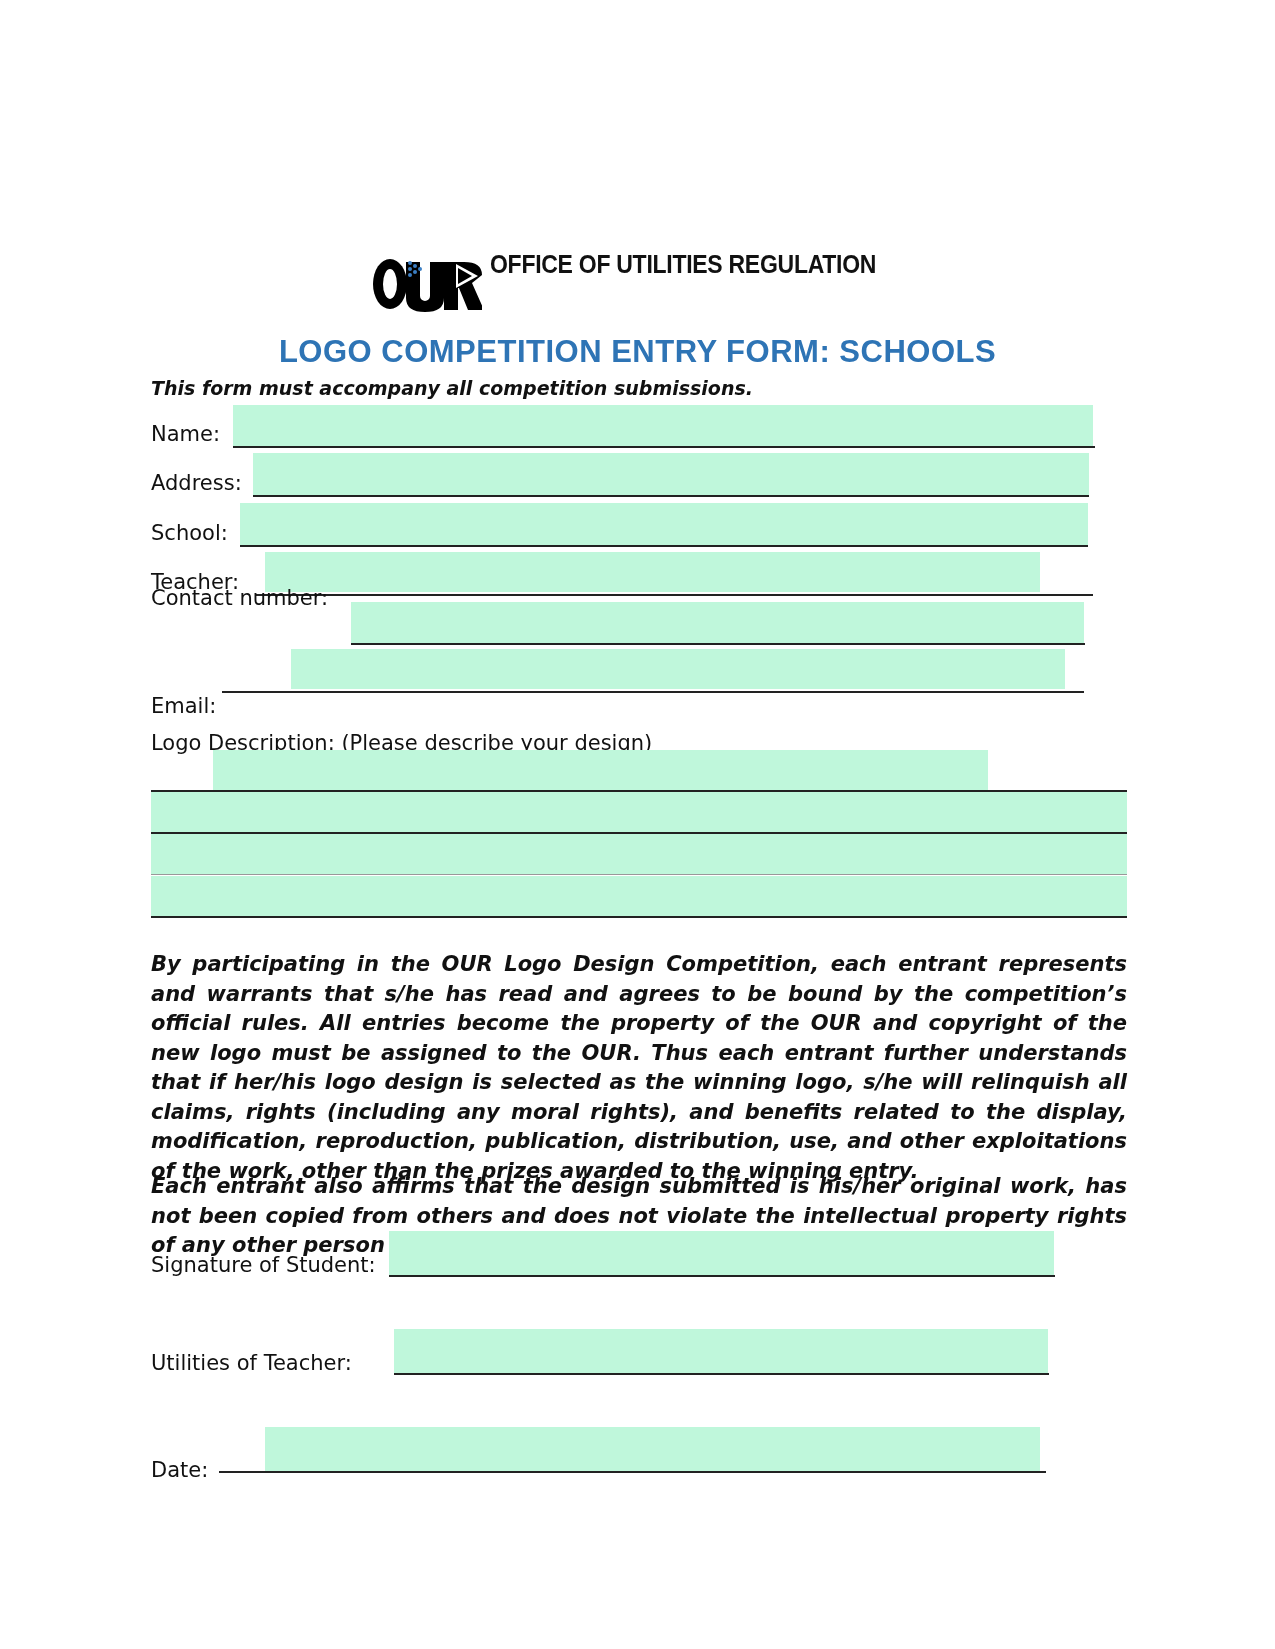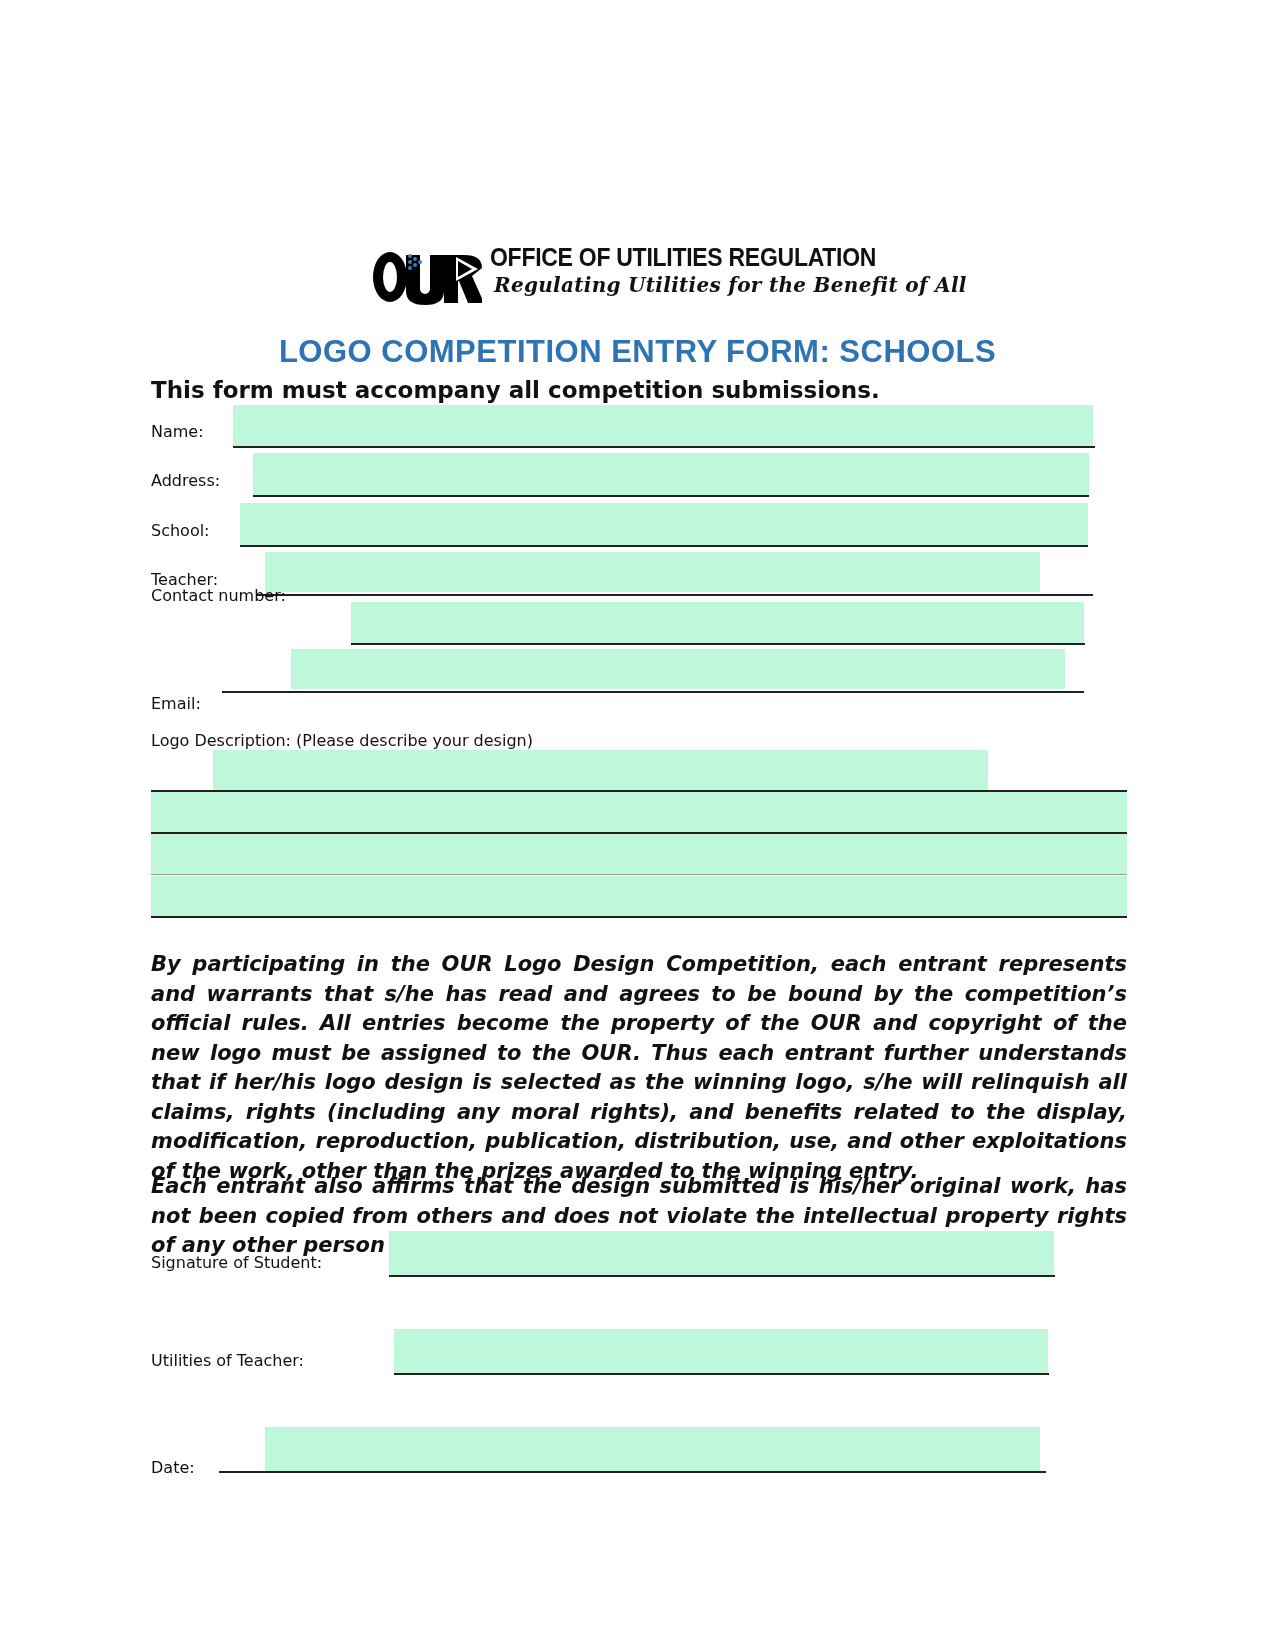--- a/index.html
+++ b/index.html
@@ -1,28 +1,28 @@
 <!DOCTYPE html>
 <html><head>
 <meta charset="utf-8">
 <style>
   html, body { margin: 0; padding: 0; background: #ffffff; }
   body { width: 1275px; height: 1649px; position: relative; overflow: hidden;
          font-family: "DejaVu Sans", sans-serif; color: #111; }
   .abs { position: absolute; }
-  .logo { left: 370px; top: 243px; width: 540px; height: 62px; text-decoration: underline; }
+  .logo { left: 370px; top: 250px; width: 540px; height: 62px; text-decoration: underline; }
   .logo-mark { position: absolute; left: 0; top: 0; width: 112px; height: 62px; }
   .logo-name { position: absolute; left: 120px; top: 0; font-family: "Liberation Sans", sans-serif;
                font-weight: bold; font-size: 25px; letter-spacing: -0.3px; color: #111; white-space: nowrap; transform: scaleX(0.92); transform-origin: left; }
   .logo-tag { position: absolute; left: 124px; top: 30px; font-family: "DejaVu Serif", serif;
               font-style: italic; font-weight: bold; font-size: 20px; color: #111; white-space: nowrap; letter-spacing: 0.3px; }
   .title { left: 0; width: 1275px; top: 334px; text-align: center; font-family: "Liberation Sans", sans-serif;
            font-weight: bold; font-size: 31px; color: #2e74b5; letter-spacing: 0.5px; }
-  .intro { left: 151px; top: 377px; font-weight: bold; font-size: 23px; }
-  .label { font-size: 16px; white-space: nowrap; }
+  .intro { left: 151px; top: 377px; font-style: italic; font-weight: bold; font-size: 19px; }
+  .label { font-size: 21px; white-space: nowrap; }
   .fill { background: #bff7db; }
   .rule { height: 2px; background: #222; }
   .para { left: 151px; width: 976px; font-style: italic; font-weight: bold; font-size: 21px;
           line-height: 29.5px; text-align: justify; }
 </style>
 </head>
 <body>
 
 <div class="abs logo">
   <svg class="logo-mark" viewBox="0 0 112 62" width="112" height="62">
@@ -39,21 +39,20 @@
     <g fill="#3b7fc4">
       <circle cx="40" cy="13" r="2"></circle>
         <circle cx="40" cy="19" r="2"></circle>
         <circle cx="40" cy="25" r="2"></circle>
       <circle cx="45" cy="16" r="2"></circle>
         <circle cx="45" cy="22" r="2"></circle>
         <circle cx="50" cy="19" r="2"></circle>
     </g>
   </svg>
   <div class="logo-name">OFFICE OF UTILITIES REGULATION</div>
-  <div class="logo-tag">Regulating Utilities for the Benefit of All</div>
 </div>
 
 <div class="abs title">LOGO COMPETITION ENTRY FORM: SCHOOLS</div>
 <div class="abs intro">This form must accompany all competition submissions.</div>
 
 <div class="abs label" style="left:151px; top:422px;">Name:</div>
 <div class="abs fill" style="left:233px; top:405px; width:860px; height:41px;"></div>
 <div class="abs rule" style="left:233px; top:446px; width:862px;"></div>
 
 <div class="abs label" style="left:151px; top:471px;">Address:</div>

